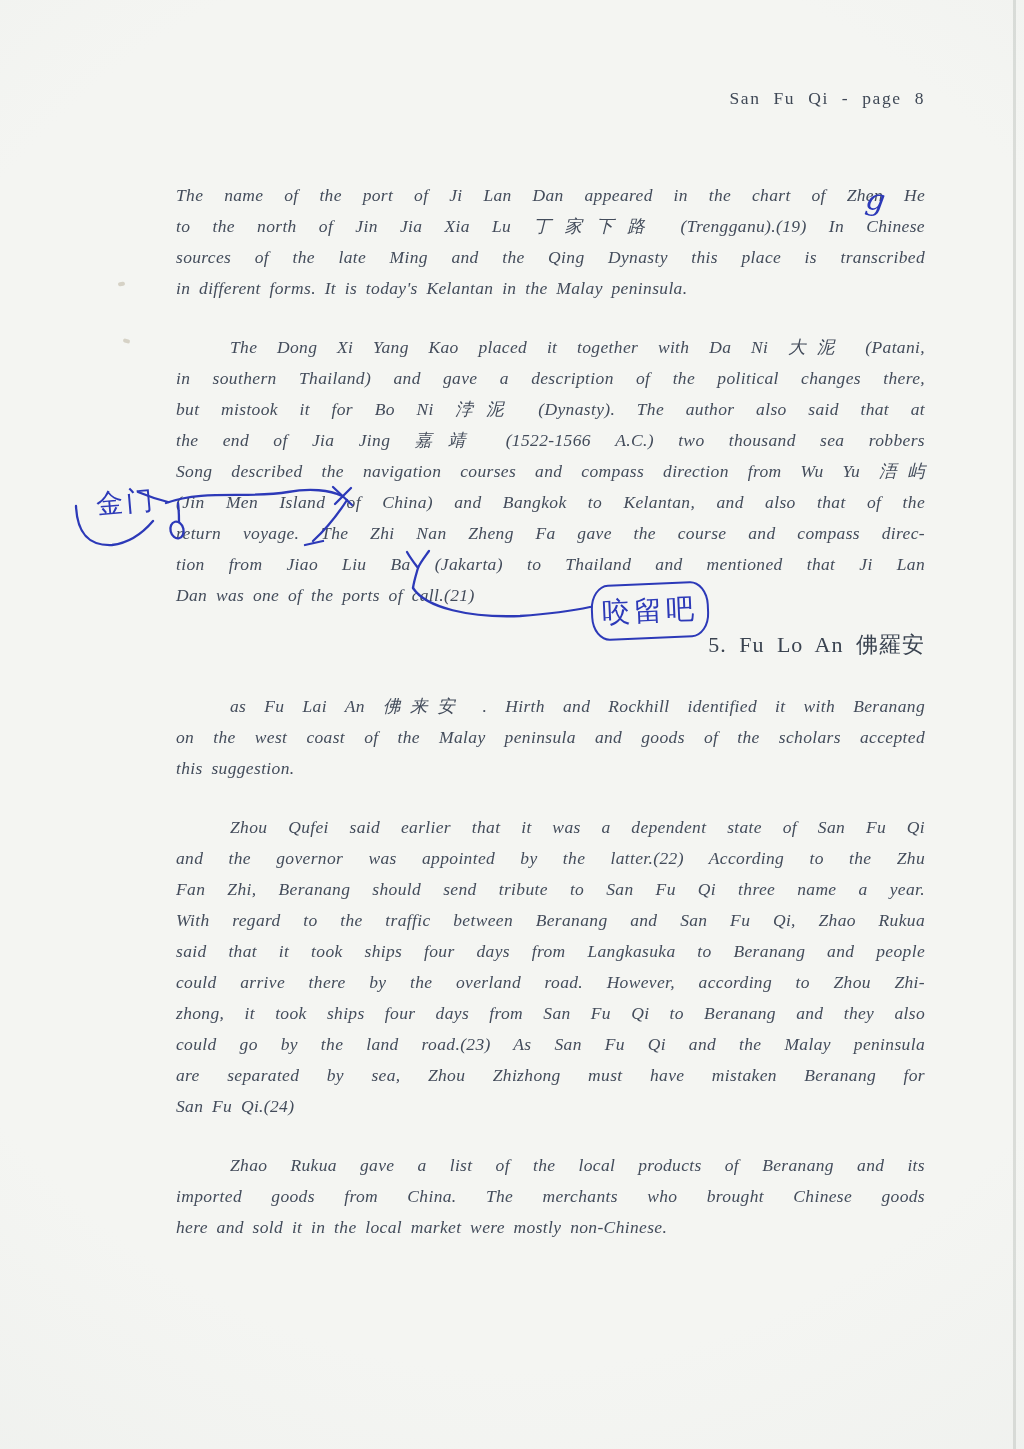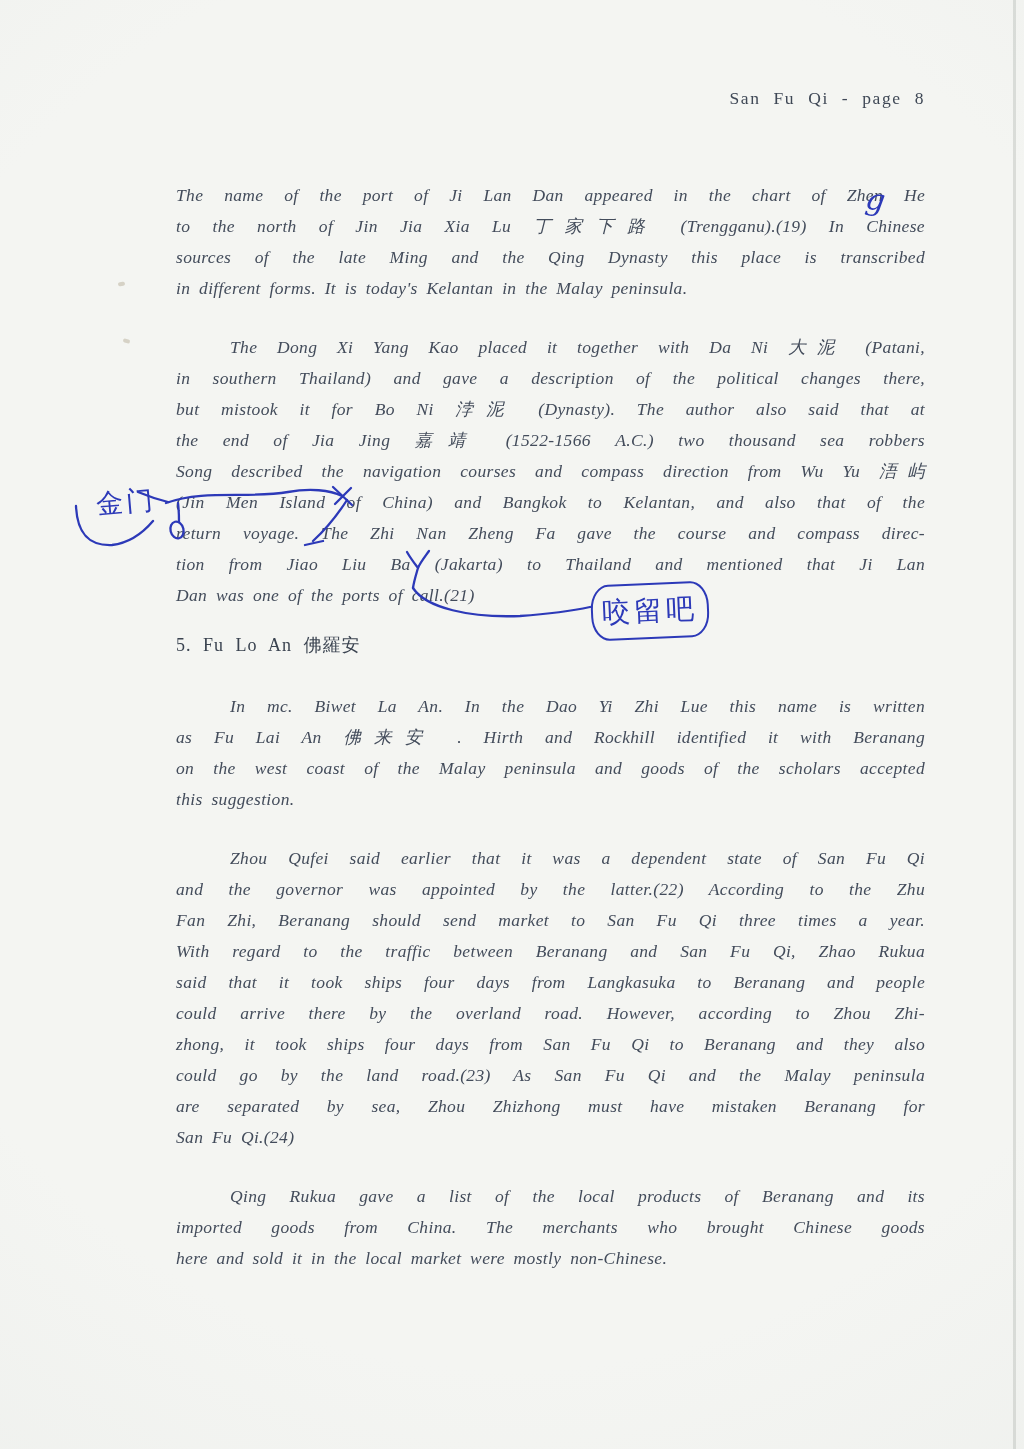--- a/index.html
+++ b/index.html
@@ -31,21 +31,21 @@
   .line{line-height:31px;white-space:normal;}
   .j{text-align:justify;text-align-last:justify;}
   .ind .line:first-child{text-indent:54px;margin-top:28px;}
   .para{margin:0;font-style:italic;}
   .p2{margin-top:12px;}
   .p3{margin-top:3px;}
   .p4{margin-top:11px;}
   .p5{margin-top:15px;}
   .heading{
     margin-top:16px;height:36px;line-height:36px;
-    text-align:left;font-size:18px;color:#3a4350;
+    text-align:right;font-size:22px;color:#3a4350;
     letter-spacing:1px;word-spacing:6px;
   }
   
   .ink{color:#2c39b8;}
   .g-insert{
     position:absolute;left:866px;top:182px;
     font:italic 30px "DejaVu Serif",serif;
     transform:rotate(9deg);
   }
   .margin-note{
@@ -96,41 +96,40 @@
       <div class="line j">Song described the navigation courses and compass direction from Wu Yu 浯屿</div>
       <div class="line j">(Jin Men Island of China) and Bangkok to Kelantan, and also that of the</div>
       <div class="line j">return voyage. The Zhi Nan Zheng Fa gave the course and compass direc-</div>
       <div class="line j">tion from Jiao Liu Ba (Jakarta) to Thailand and mentioned that Ji Lan</div>
       <div class="line">Dan was one of the ports of call.(21)</div>
     </div>
 
     <div class="heading">5. Fu Lo An 佛羅安</div>
 
     <div class="para p3 ind">
-      <div class="line j">In mc. Biwet La An.  In the Dao Yi Zhi Lue this name is written</div>
       <div class="line j">as Fu Lai An 佛来安 .  Hirth and Rockhill identified it with Beranang</div>
       <div class="line j">on the west coast of the Malay peninsula and goods of the scholars accepted</div>
       <div class="line">this suggestion.</div>
     </div>
 
     <div class="para p4 ind">
       <div class="line j">Zhou Qufei said earlier that it was a dependent state of San Fu Qi</div>
       <div class="line j">and the governor was appointed by the latter.(22) According to the Zhu</div>
-      <div class="line j">Fan Zhi, Beranang should send market to San Fu Qi three times a year.</div>
+      <div class="line j">Fan Zhi, Beranang should send tribute to San Fu Qi three name a year.</div>
       <div class="line j">With regard to the traffic between Beranang and San Fu Qi, Zhao Rukua</div>
       <div class="line j">said that it took ships four days from Langkasuka to Beranang and people</div>
       <div class="line j">could arrive there by the overland road. However, according to Zhou Zhi-</div>
       <div class="line j">zhong, it took ships four days from San Fu Qi to Beranang and they also</div>
       <div class="line j">could go by the land road.(23) As San Fu Qi and the Malay peninsula</div>
       <div class="line j">are separated by sea, Zhou Zhizhong must have mistaken Beranang for</div>
       <div class="line">San Fu Qi.(24)</div>
     </div>
 
     <div class="para p5 ind">
-      <div class="line j">Qing Rukua gave a list of the local products of Beranang and its</div>
+      <div class="line j">Zhao Rukua gave a list of the local products of Beranang and its</div>
       <div class="line j">imported goods from China.  The merchants who brought Chinese goods</div>
       <div class="line">here and sold it in the local market were mostly non-Chinese.</div>
     </div>
 
   </div>
 
   <span class="ink g-insert">g</span>
 
   <span class="ink margin-note">金门</span>
 

